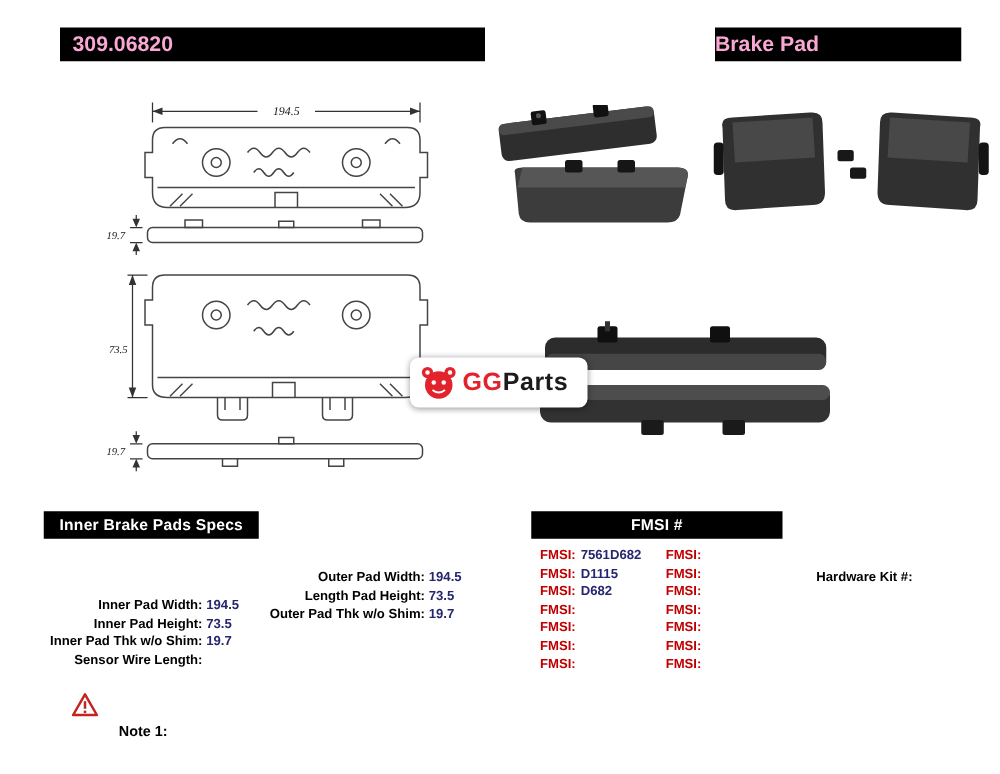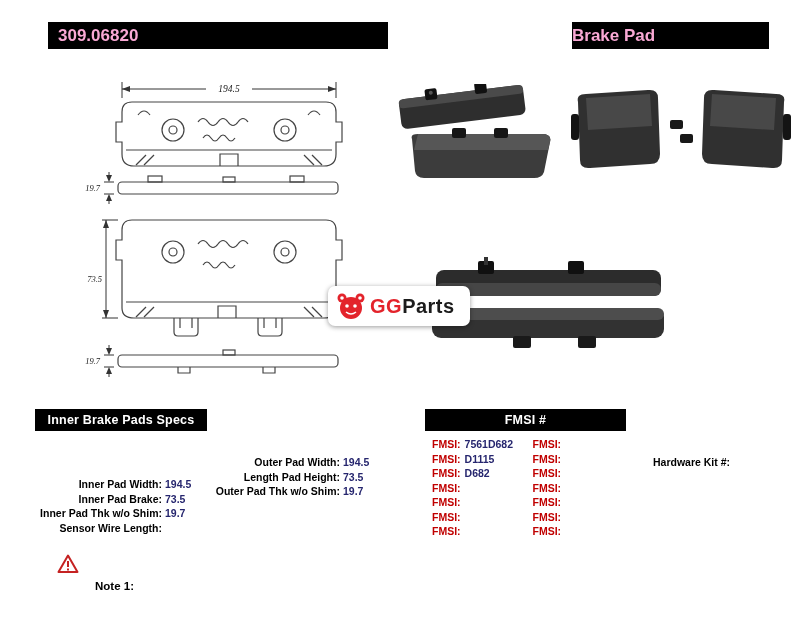--- a/index.html
+++ b/index.html
@@ -207,21 +207,21 @@
   </div>
 
   <section class="spec-table tbl-inner">
     <div class="thead">Inner Brake Pads Specs</div>
     <div class="rows">
       <div class="trow">
           <span class="lbl">Inner Pad Width:</span>
           <span class="val">194.5</span>
         </div>
       <div class="trow">
-          <span class="lbl">Inner Pad Brake:</span>
+          <span class="lbl">Inner Pad Height:</span>
           <span class="val">73.5</span>
         </div>
       <div class="trow">
           <span class="lbl">Inner Pad Thk w/o Shim:</span>
           <span class="val">19.7</span>
         </div>
       <div class="trow">
           <span class="lbl">Sensor Wire Length:</span>
           <span class="val"></span>
         </div>

